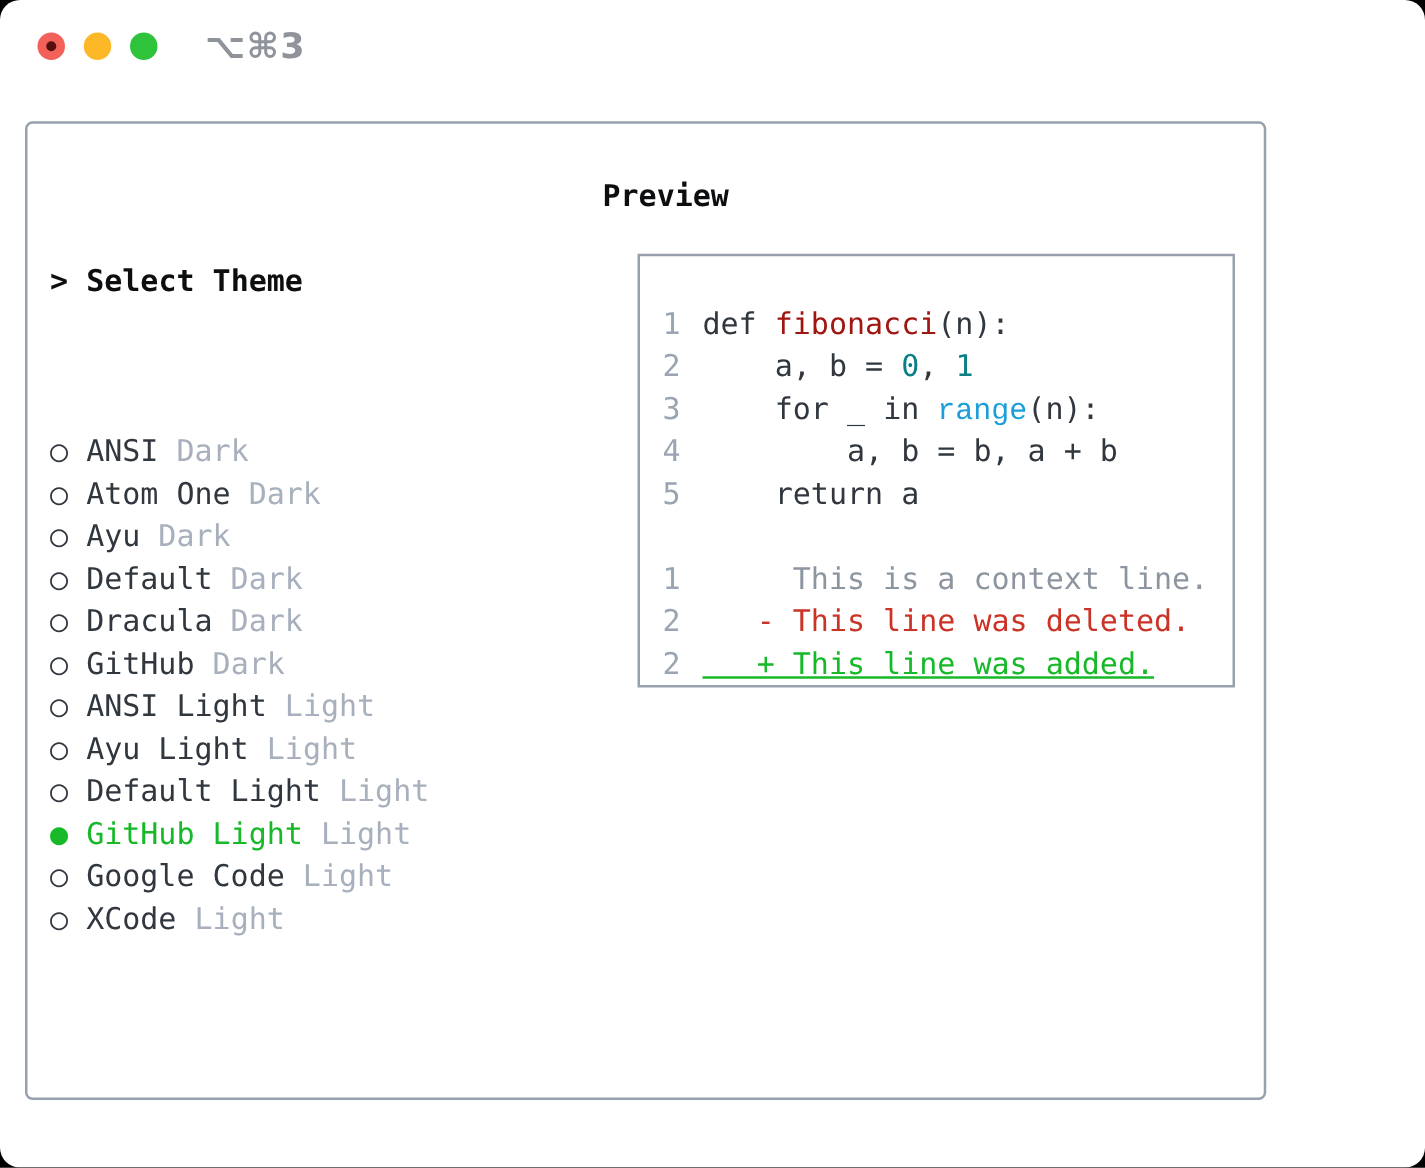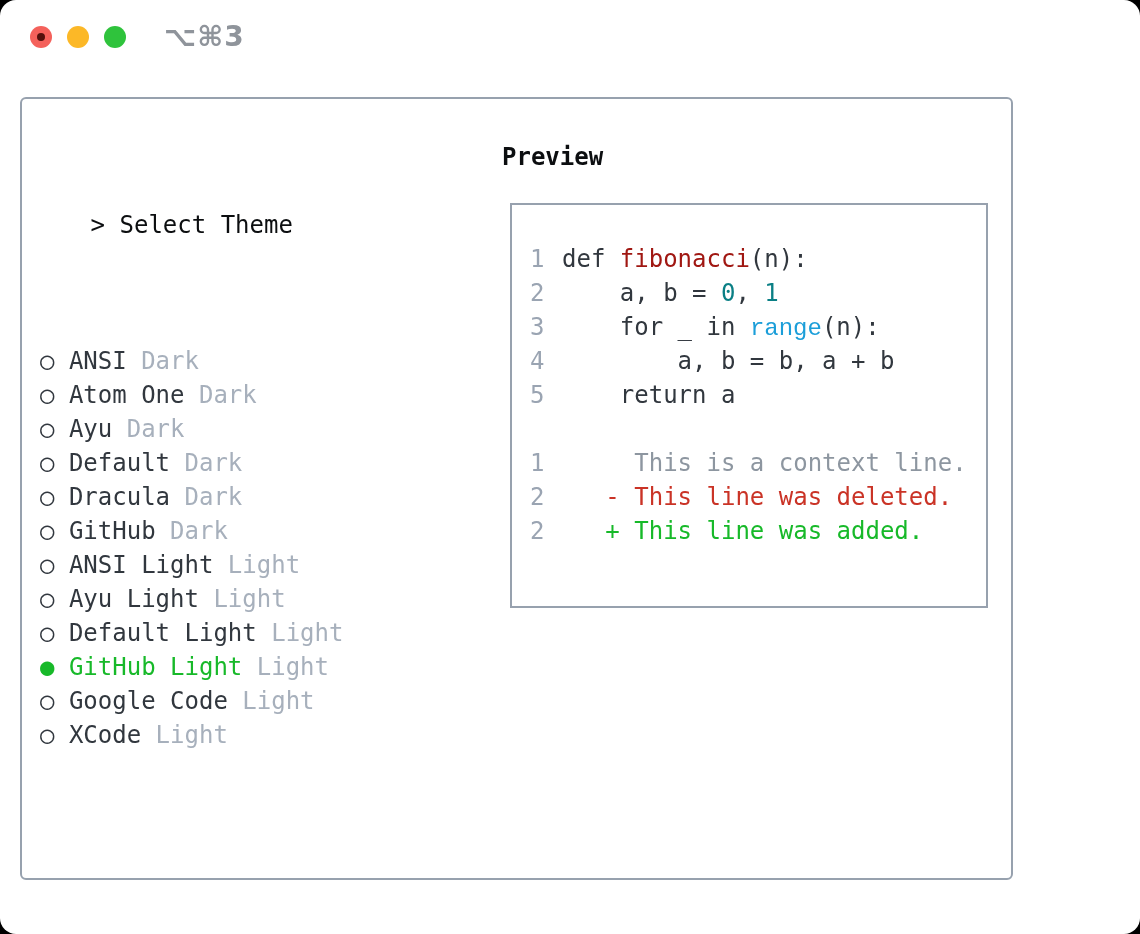--- a/index.html
+++ b/index.html
@@ -62,42 +62,41 @@
     position: absolute;
     left: 18px;
     top: 41px;
     font-size: 24px;
     line-height: 34px;
     white-space: pre;
     color: var(--text-dark);
   }
   .row { height: 34px; }
   .row.heading {
-    font-weight: normal;
+    font-weight: bold;
     color: var(--text-black);
-    text-align: center;
   }
   .theme-row .tag, .muted { color: var(--muted); }
   .theme-row.sel .marker, .theme-row.sel .tname { color: var(--accent-green); }
   
   .preview-heading {
     position: absolute;
-    left: 480px;
+    left: 460px;
     top: 41px;
     font-size: 24px;
     line-height: 34px;
     font-weight: bold;
     color: var(--text-black);
   }
   .preview-box {
     position: absolute;
     left: 488px;
     top: 104px;
     width: 478px;
-    height: 405px;
+    height: 347px;
     box-sizing: border-box;
     border: 2px solid var(--border);
     background: #fff;
   }
   .codeblock {
     position: absolute;
     left: 18px;
     top: 37px;
     font-size: 24px;
     line-height: 34px;
@@ -110,21 +109,21 @@
     width: 32px;
     color: var(--line-number);
   }
   .tok-keyword { color: var(--code-plain); }
   .tok-plain   { color: var(--code-plain); }
   .tok-title   { color: var(--code-title); }
   .tok-number  { color: var(--code-number); }
   .tok-builtin { color: var(--code-builtin); font-family: Liberation Mono, monospace; }
   .diff-context .dtext { color: var(--diff-context); }
   .diff-deleted .dtext { color: var(--diff-red); text-align: right; }
-  .diff-added   .dtext { color: var(--diff-green); }
+  .diff-added   .dtext { color: var(--diff-green); text-decoration: underline; }
 </style>
 </head>
 <body>
 
 <div class="app-window">
 
   <div class="titlebar">
     <div class="tl-btn tl-close"></div>
     <div class="tl-btn tl-min"></div>
     <div class="tl-btn tl-max"></div>

